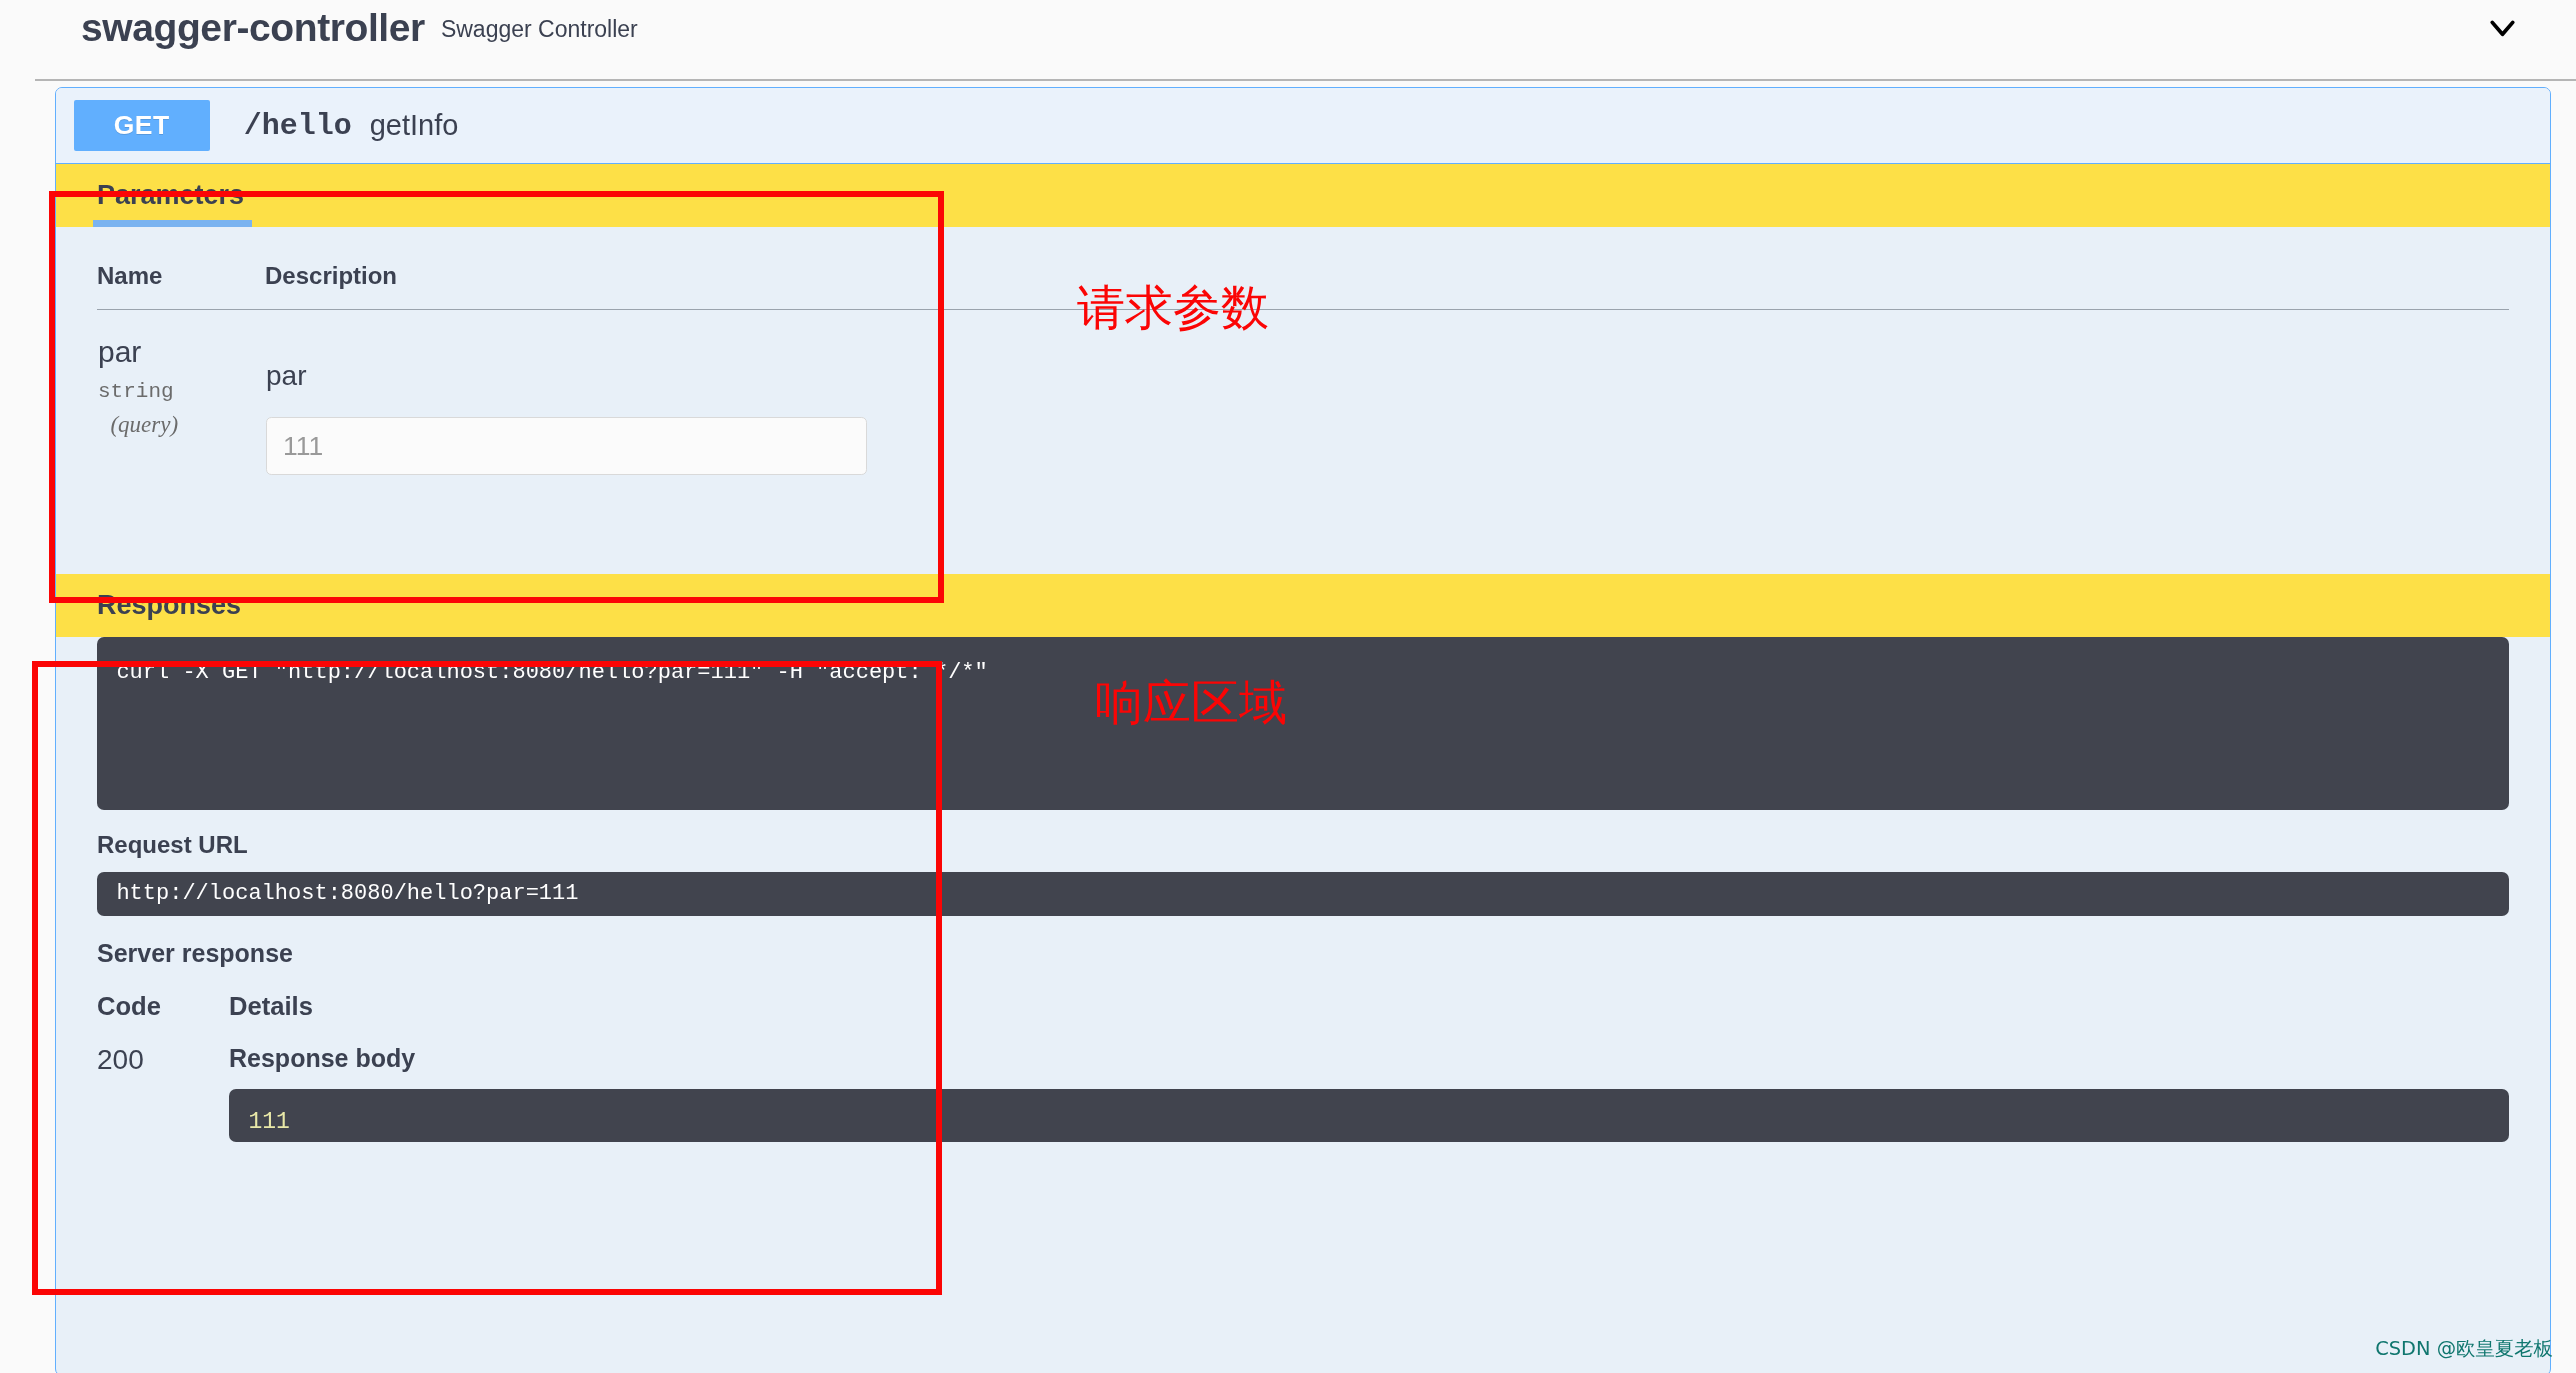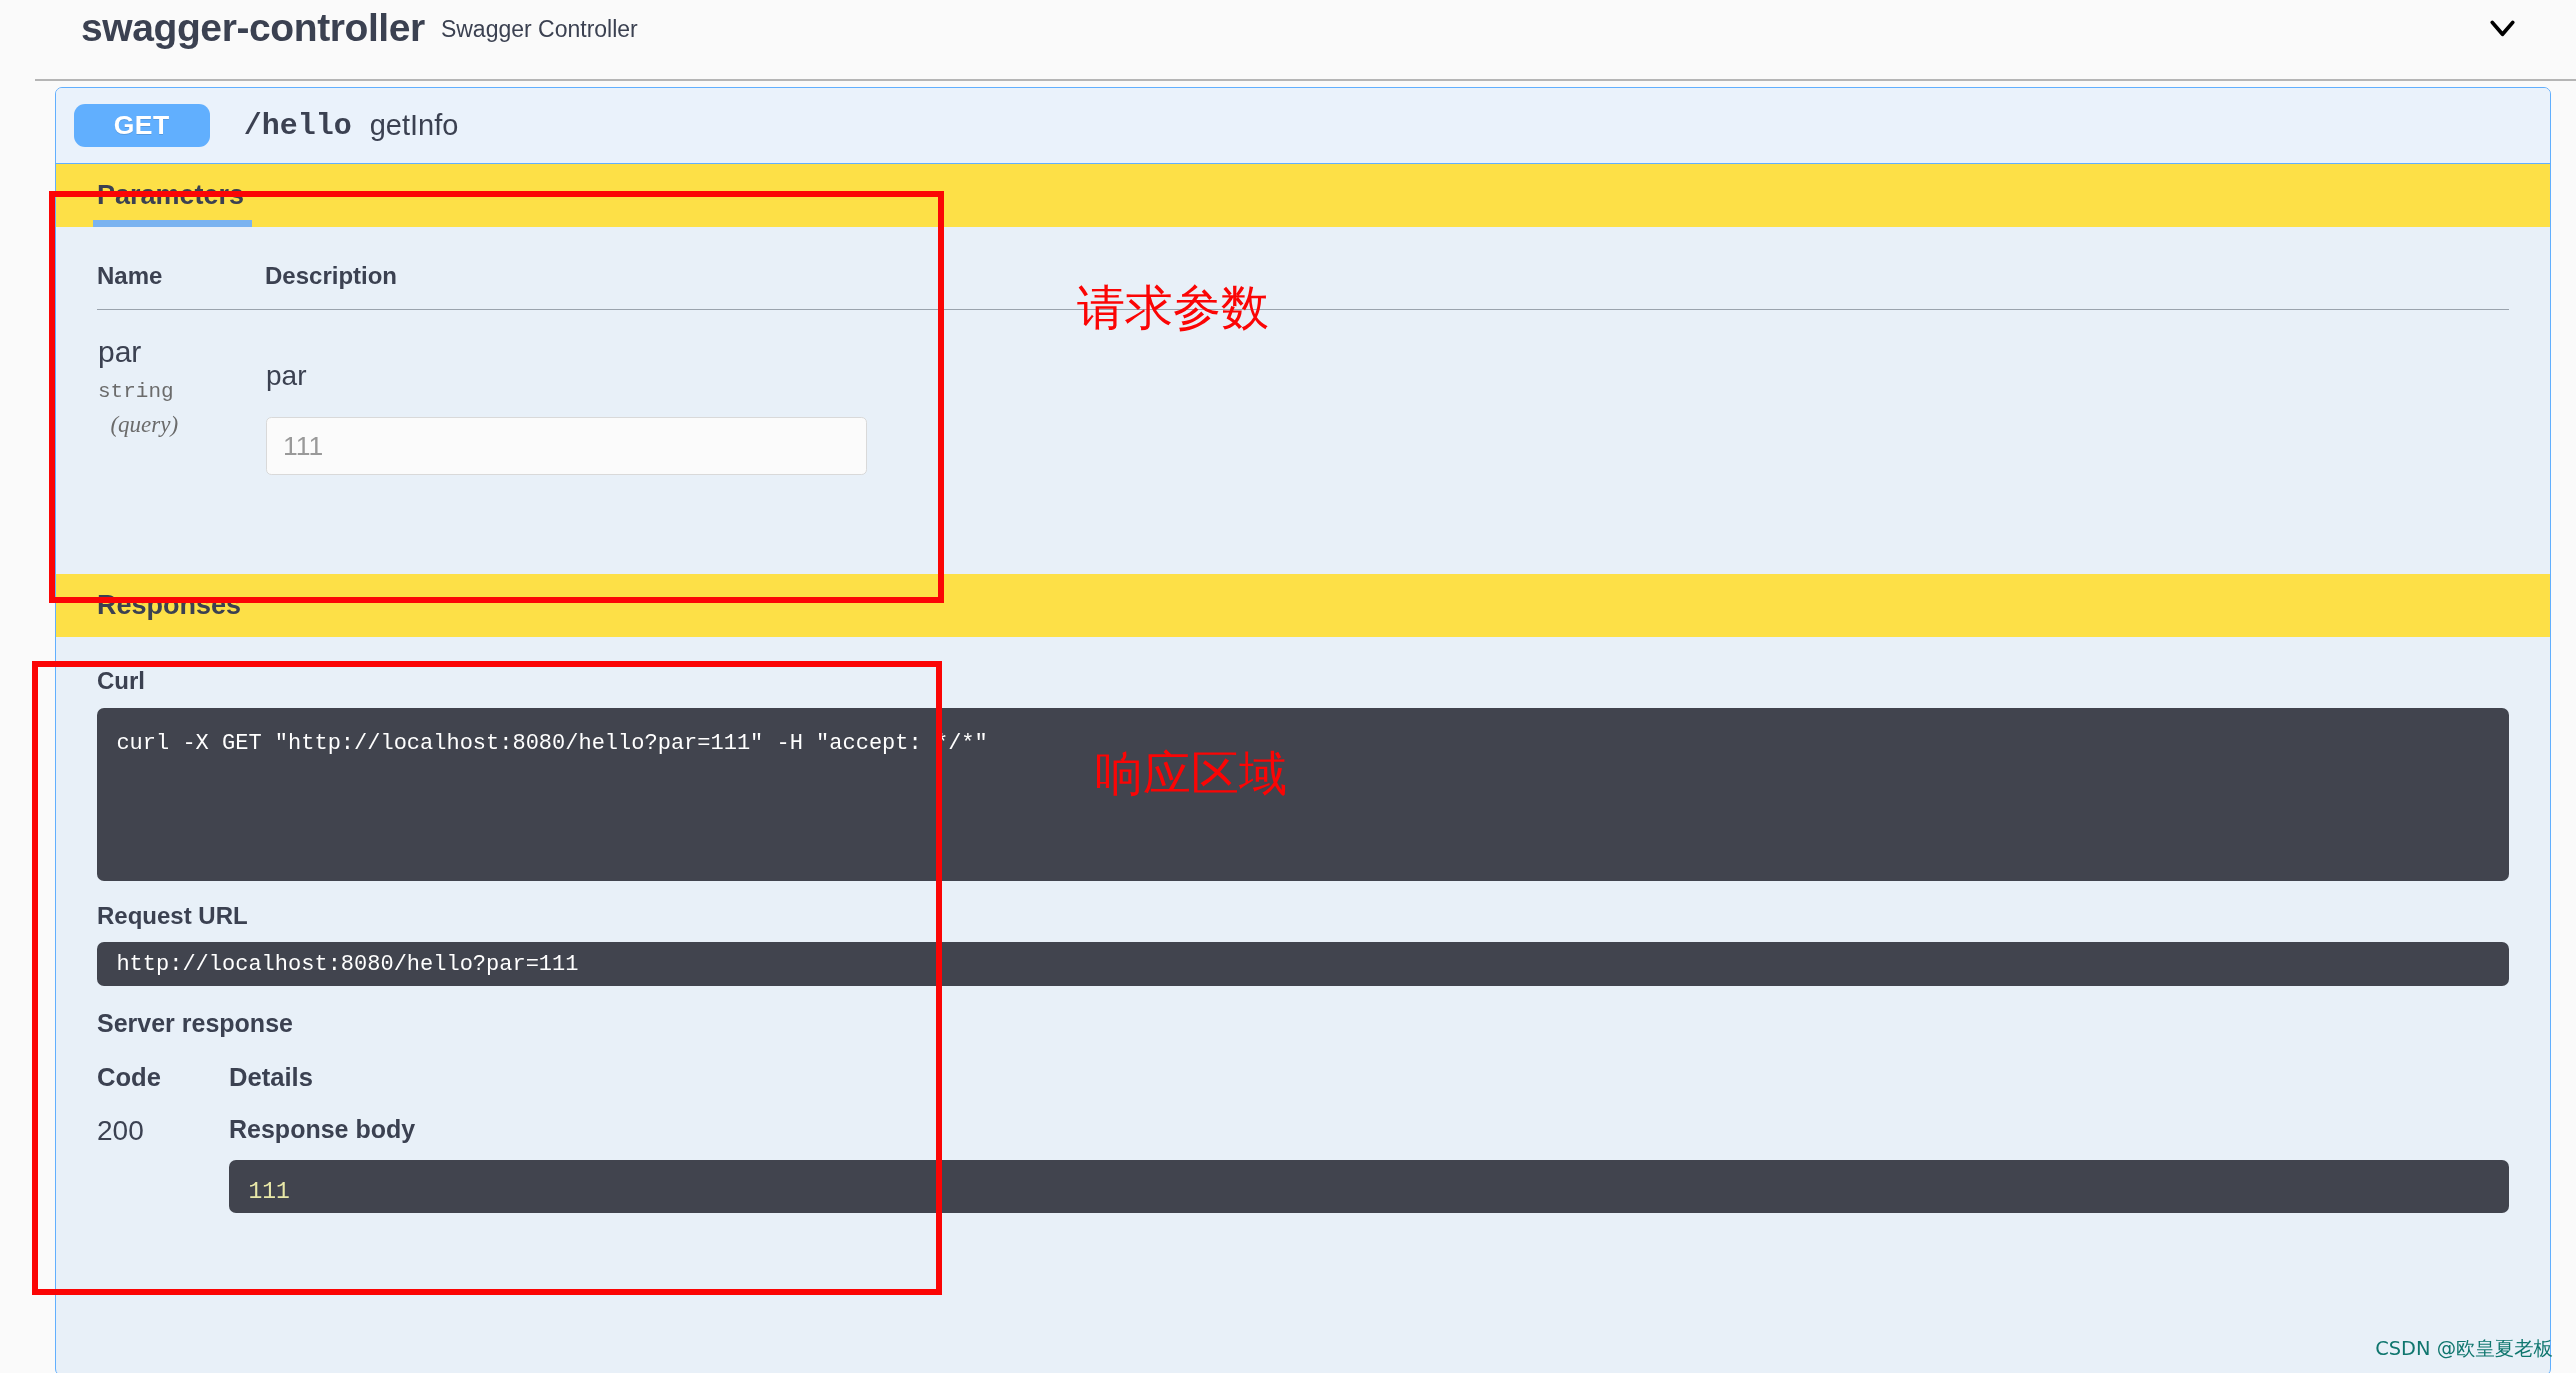--- a/index.html
+++ b/index.html
@@ -41,21 +41,21 @@
     position: absolute; left: 55px; top: 87px; width: 2496px; height: 1289px;
     border: 1.8px solid #61affe; border-radius: 7px;
     background: #e8f0f8; overflow: hidden;
   }
   .opblock-summary {
     height: 76px; display: flex; align-items: center;
     padding-left: 17.7px; border-bottom: 1.8px solid #61affe;
     background: #eaf2fb;
   }
   .method-badge {
-    width: 136px; height: 43px; background: #61affe; border-radius: 11px;
+    width: 136px; height: 51px; background: #61affe; border-radius: 2px;
     color: #fff; font-size: 26.5px; font-weight: bold; letter-spacing: 0.4px;
     display: flex; align-items: center; justify-content: center;
     text-shadow: 0 0.9px 0 rgba(0,0,0,.12);
   }
   .op-path {
     margin-left: 34px; font-family: "Liberation Mono", monospace;
     font-size: 30px; color: #3b4151; font-weight: 600;
   }
   .op-summary {
     margin-left: 18px; font-size: 29px; color: #3b4151;
@@ -217,21 +217,20 @@
       <div style="height:76px;position:relative;">
         <div style="position:absolute;left:980px;top:-215px;color:#fb0505;font-size:48px;font-family:'DejaVu Sans',sans-serif;line-height:1;">请求参数</div>
       </div>
     </div>
 
     <div class="section-head">
       <h4>Responses</h4>
     </div>
 
     <div class="resp-body">
-      <div class="lbl">Curl</div>
       <div class="code-block code-curl">
         <span>curl -X GET "http://localhost:8080/hello?par=111" -H "accept: */*"</span>
         <span class="annot-resp">响应区域</span>
       </div>
 
       <div class="lbl tight">Request URL</div>
       <div class="code-block code-url">
         <span>http://localhost:8080/hello?par=111</span>
       </div>
 

